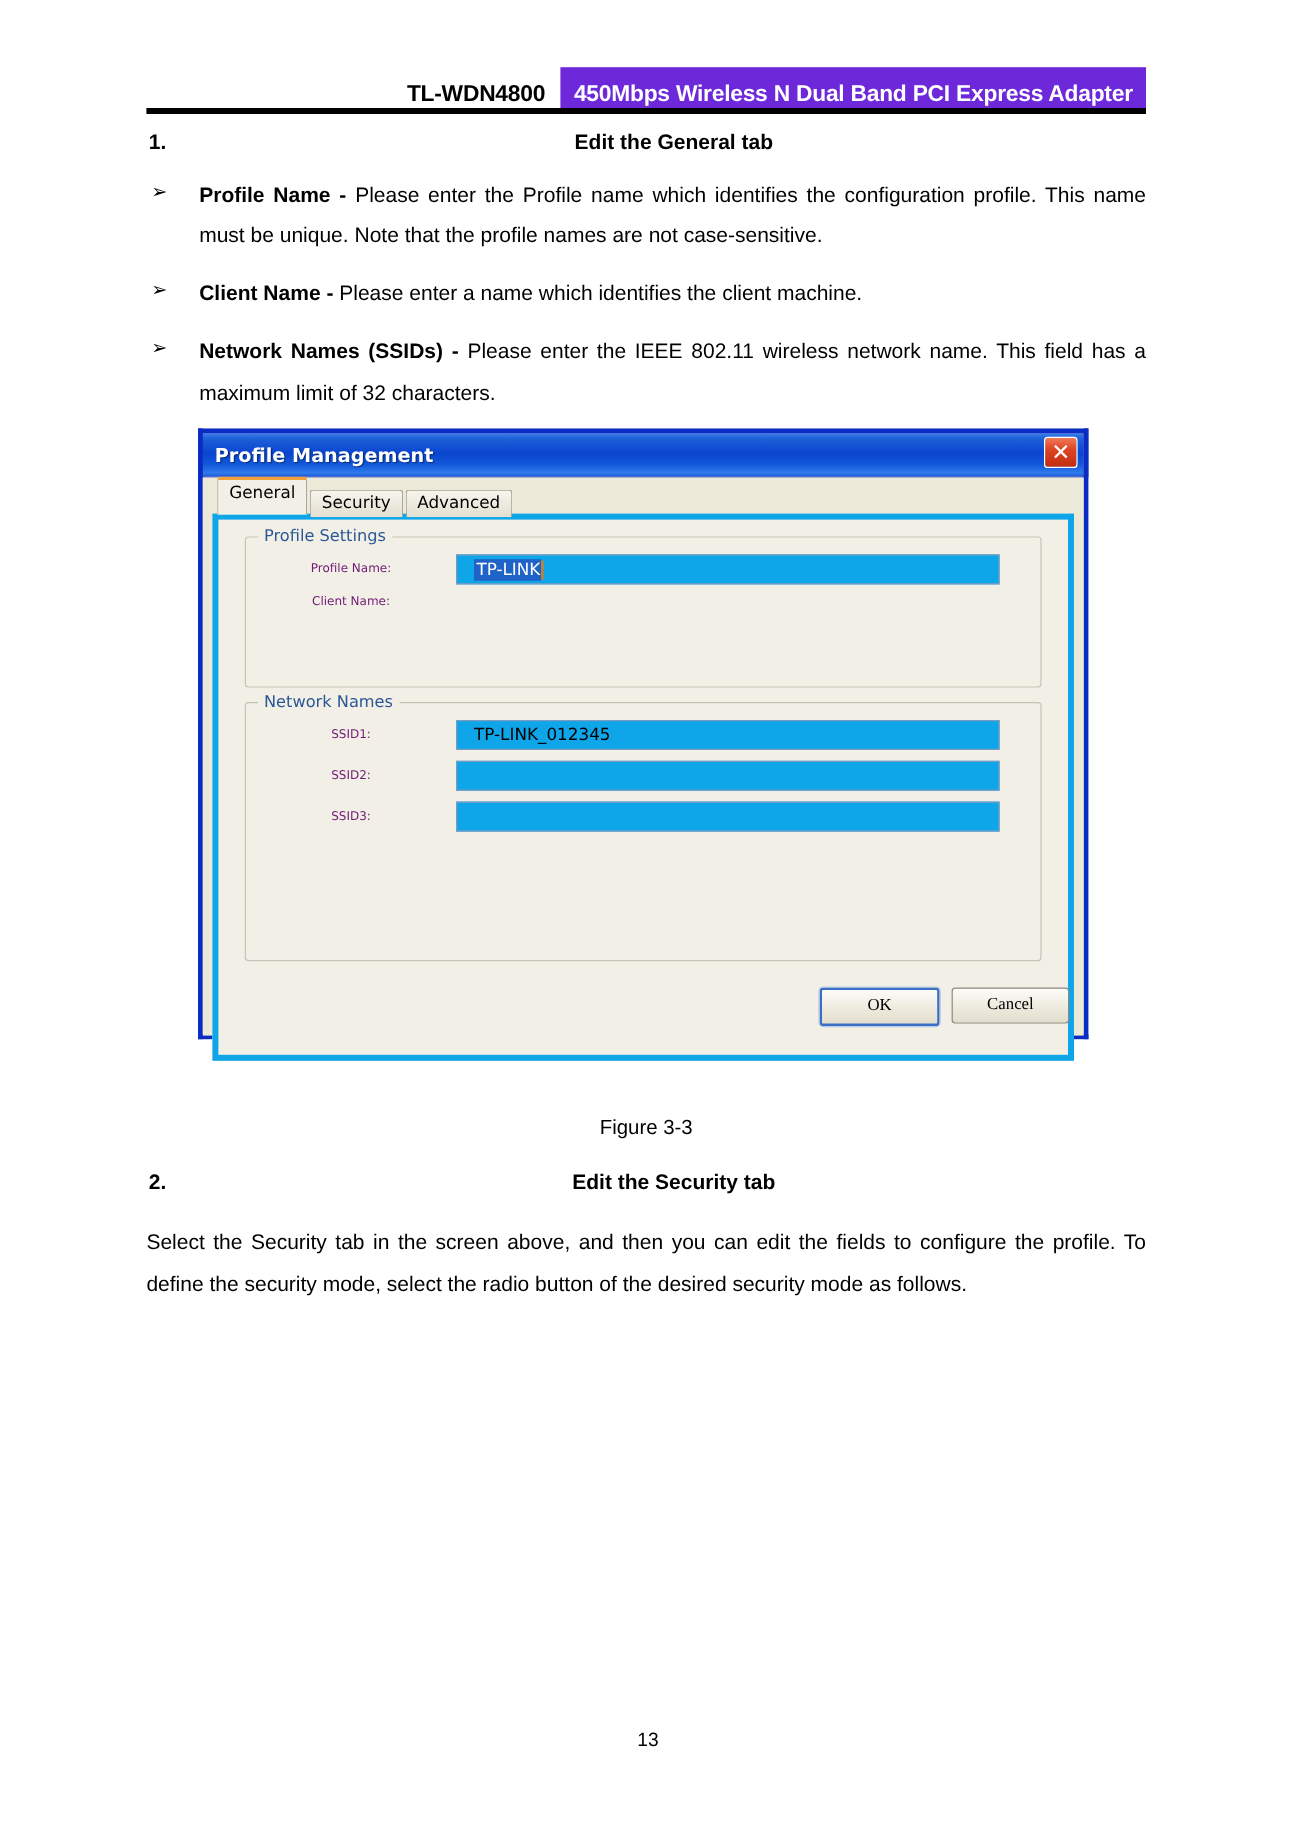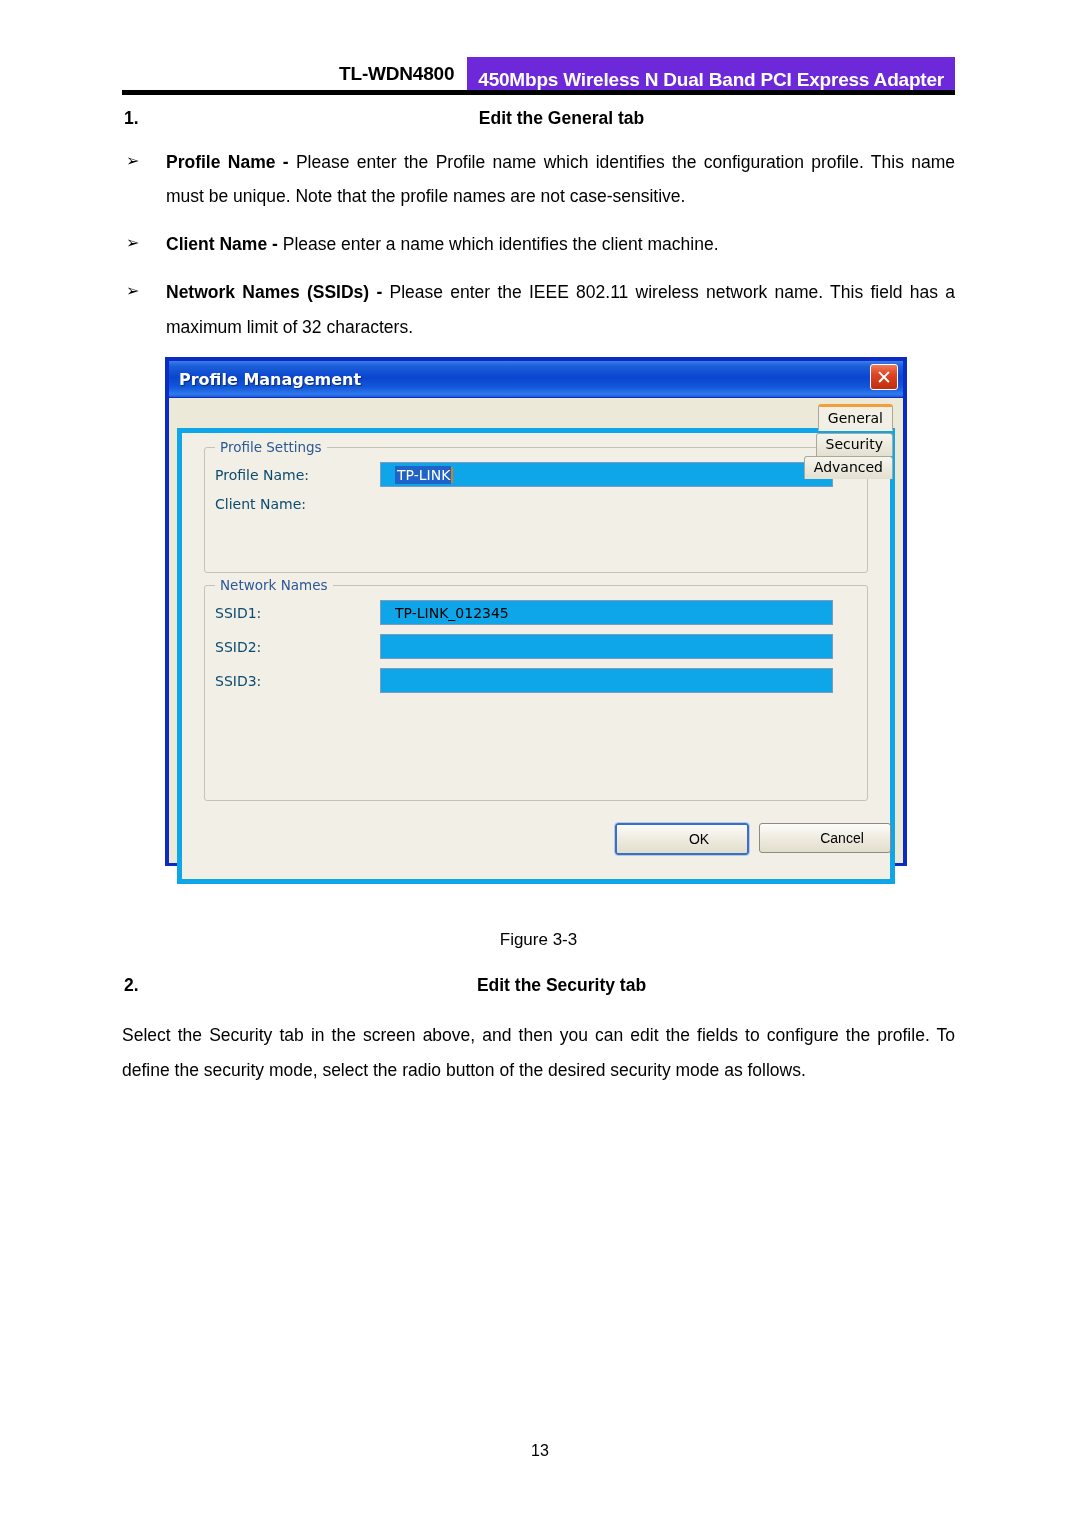--- a/index.html
+++ b/index.html
@@ -20,21 +20,21 @@
   
   .page-header {
     position: absolute;
     left: 122px;
     top: 58px;
     width: 833px;
     height: 40px;
   }
   .header-row {
     display: flex;
-    align-items: center;
+    align-items: flex-end;
     justify-content: flex-end;
     height: 32px;
   }
   .model-name {
     font-size: 19px;
     font-weight: bold;
     letter-spacing: -0.2px;
     color: #000;
     display: flex;
     align-items: center;
@@ -196,21 +196,20 @@
   }
 
   
   .tabstrip {
     display: flex;
     align-items: flex-end;
     height: 25px;
     padding-left: 4px;
     position: relative;
     z-index: 2;
-    flex-direction: column;
   }
   .tab {
     font-size: 14px;
     padding: 2px 9px 3px 9px;
     margin-right: 2px;
     background: linear-gradient(180deg, #f6f5ee 0%, #e3e0d1 100%);
     border: 1px solid #aca899;
     border-bottom: none;
     border-radius: 3px 3px 0 0;
     color: #000;
@@ -262,24 +261,24 @@
   }
 
   .field-row {
     display: flex;
     align-items: center;
     margin-bottom: 9px;
   }
   .field-label {
     width: 165px;
     flex: 0 0 165px;
-    text-align: left;
+    text-align: center;
     padding-right: 10px;
-    font-size: 14px;
-    color: #0c4a6e;
+    font-size: 10px;
+    color: #701a75;
     box-sizing: border-box;
     white-space: nowrap;
   }
   .field-input {
     flex: 1;
     height: 25px;
     background: #0ea5e9;
     border: 1px solid #7d9bc1;
     display: flex;
     align-items: center;
@@ -314,25 +313,24 @@
   }
   .btn {
     width: 96px;
     height: 28px;
     font-size: 14px;
     background: linear-gradient(180deg, #fcfcfa 0%, #efece0 48%, #e2dece 100%);
     border: 1px solid #8d8a7e;
     border-radius: 3px;
     cursor: pointer;
     color: #000;
-    font-family: Liberation Sans, sans-serif;
+    font-family: Liberation Serif, serif;
     display: flex;
     align-items: center;
     justify-content: center;
-    padding-left: 34px;
   }
   .btn.default {
     border: 2px solid #3b6fc4;
     outline: 1px solid #b6c9e6;
   }
 </style>
 </head>
 <body>
 
 <div class="page-header">

